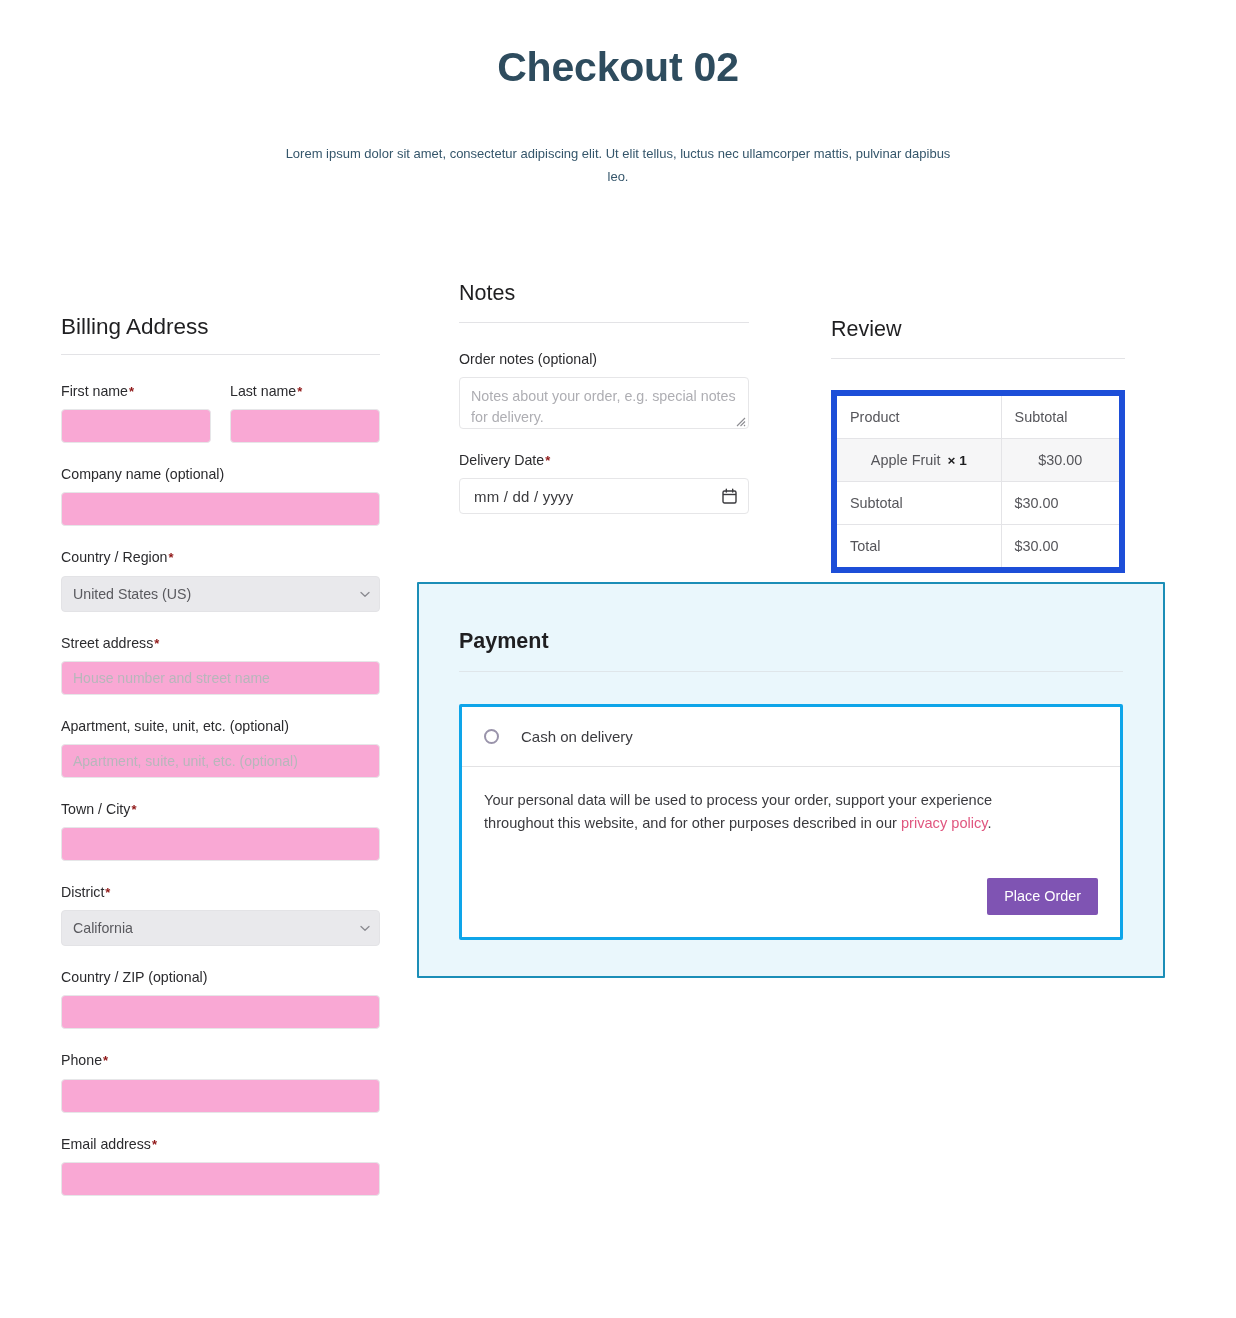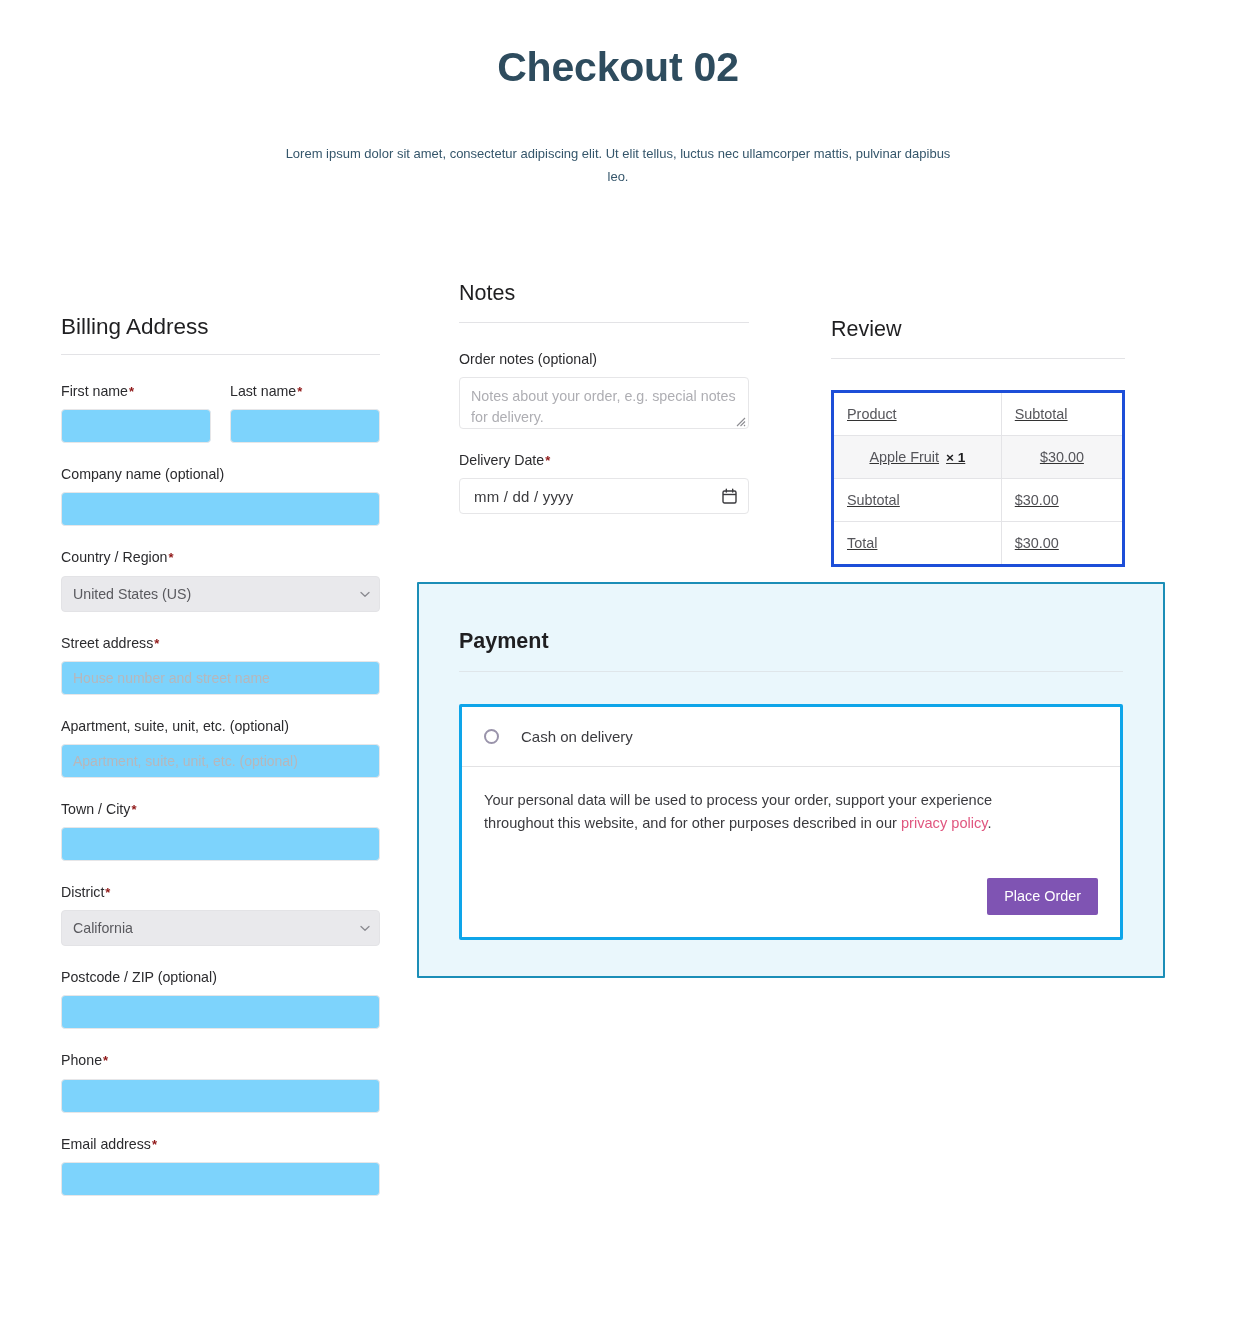--- a/index.html
+++ b/index.html
@@ -101,21 +101,21 @@
     font-weight: bold;
     font-size: 13px;
     margin-left: 1px;
   }
   .text-input {
     display: block;
     width: 100%;
     height: 34px;
     border: 1px solid #e6e6e8;
     border-radius: 4px;
-    background: #7dd3fc;
+    background: #f9a8d4;
     padding: 6px 11px;
     font-family: "Liberation Sans", sans-serif;
     font-size: 14px;
     color: #3a3a3c;
     outline: none;
   }
   .text-input::placeholder { color: #b7b7bb; }
 
   .select-input {
     display: block;
@@ -198,23 +198,22 @@
     margin-top: -8px;
     width: 15px; height: 16px;
     pointer-events: none;
   }
 
   
   .review-table {
     margin-top: 31px;
     width: 100%;
     border-collapse: collapse;
-    border: 3px solid #1d4ed8;
+    border: 6px solid #1d4ed8;
     table-layout: fixed;
-    text-decoration: underline;
   }
   .review-table td, .review-table th {
     border: 1px solid #e4e4e7;
     padding: 11px 13px;
     text-align: left;
     font-weight: normal;
     font-size: 14.4px;
     color: #55555a;
     line-height: 1.4;
     height: 41px;
@@ -365,21 +364,21 @@
         </select>
         <span class="select-arrow">
           <svg viewBox="0 0 10 7" width="10" height="7">
               <path d="M1 1.5 L5 5.2 L9 1.5" fill="none" stroke="#8a8a90" stroke-width="1.3" stroke-linecap="round" stroke-linejoin="round"></path>
             </svg>
         </span>
       </div>
     </div>
 
     <div class="field">
-      <label class="field-label">Postcode / ZIP (optional)</label>
+      <label class="field-label">Country / ZIP (optional)</label>
       <input class="text-input" type="text" value="" style="">
     </div>
 
     <div class="field">
       <label class="field-label"><span>Phone</span><span class="req">*</span></label>
       <input class="text-input" type="text" value="" style="">
     </div>
 
     <div class="field">
       <label class="field-label"><span>Email address</span><span class="req">*</span></label>

